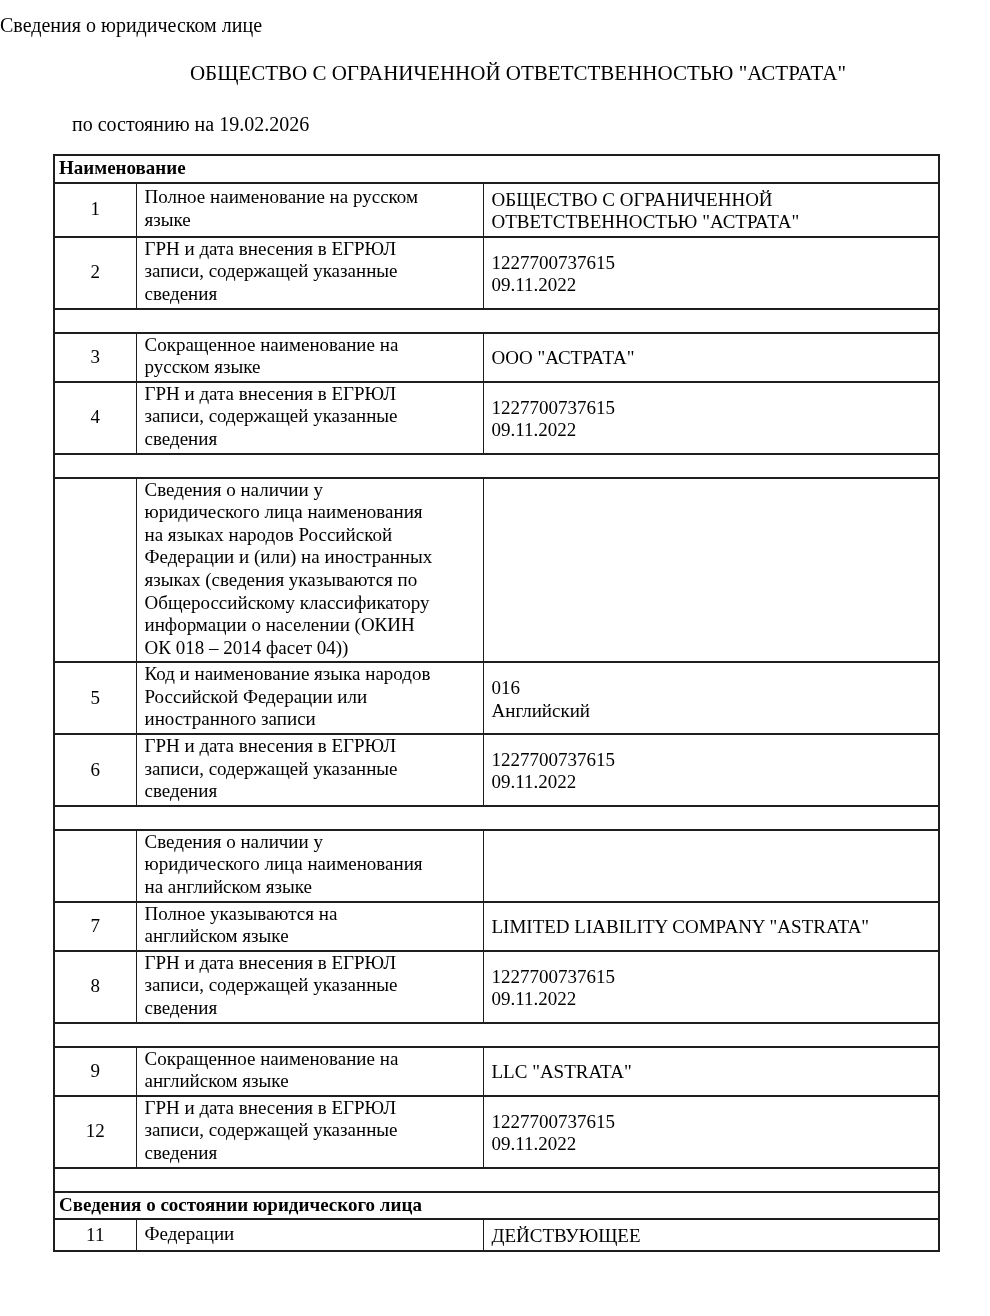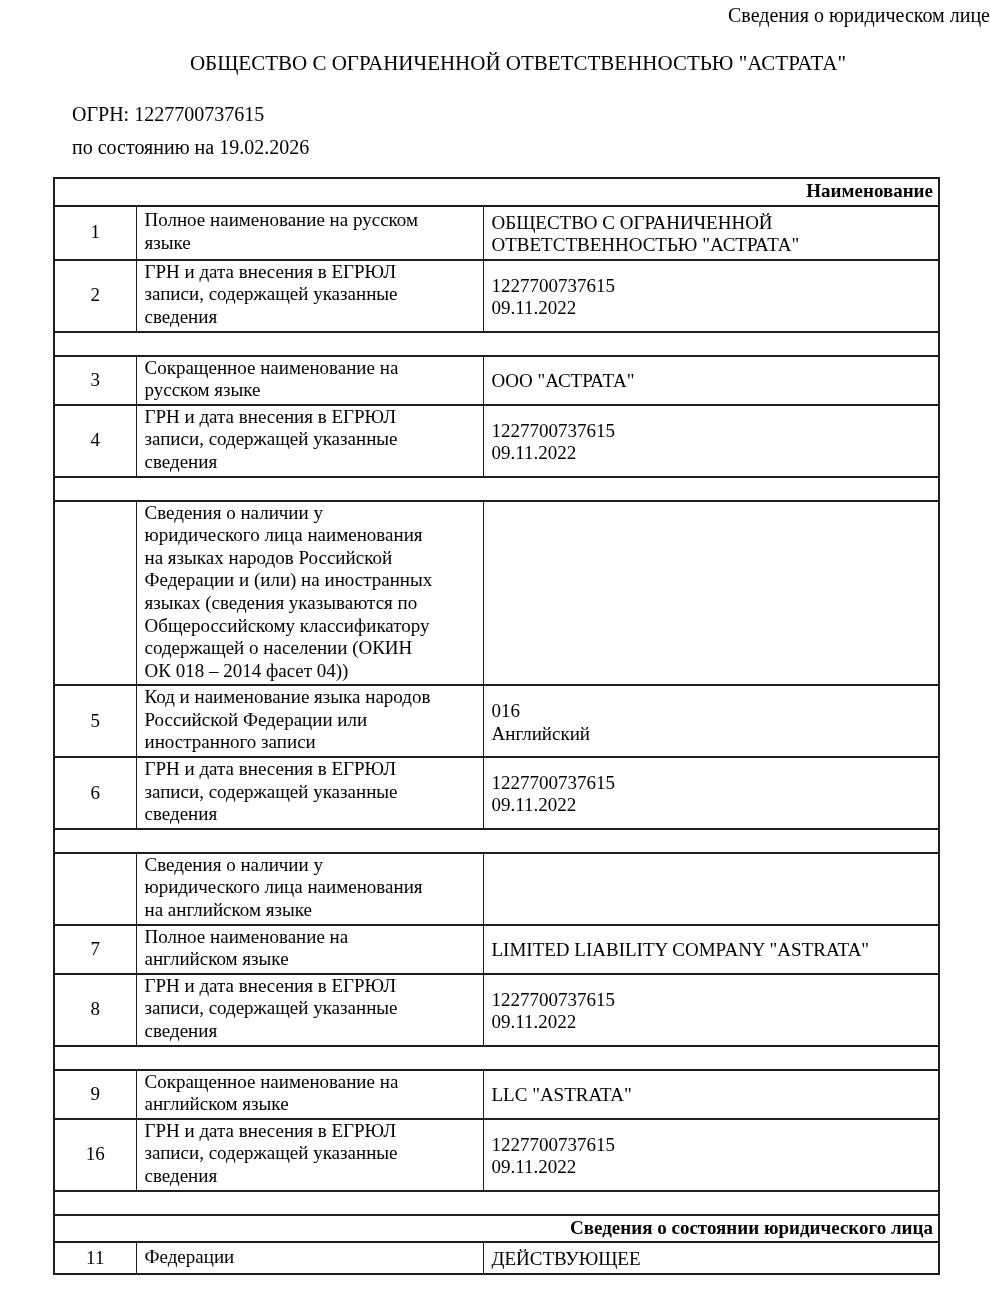--- a/index.html
+++ b/index.html
@@ -6,22 +6,22 @@
   .page {
     position: relative;
     width: 990px;
     height: 1316px;
     background: #ffffff;
     color: #000000;
     font-family: "Liberation Serif", "DejaVu Serif", serif;
     overflow: hidden;
   }
   .doc-title {
-    padding-top: 3px;
-    text-align: right;
+    padding-top: 13px;
+    text-align: left;
     font-size: 20px;
     line-height: 24px;
   }
   .company-name {
     margin-top: 24px;
     text-align: center;
     font-size: 21px;
     line-height: 25px;
     padding-left: 46px;
   }
@@ -44,34 +44,33 @@
     border-bottom-width: 2px;
     font-size: 19px;
     line-height: 22.6px;
     vertical-align: middle;
     overflow: hidden;
     word-wrap: break-word;
   }
   td.c-num    { text-align: center; padding: 1px 2px; }
   td.c-label  { padding: 0 6px 2px 8px; }
   td.c-value  { padding: 5px 6px 2px 8px; }
-  td.c-section{ text-align: right; font-weight: bold; padding: 1px 5px 2px 4px; }
+  td.c-section{ text-align: left; font-weight: bold; padding: 1px 5px 2px 4px; }
   td.c-sep    { height: 20px; }
 </style>
 </head>
 <body>
 
 <div class="page">
 
   <div class="doc-title">Сведения о юридическом лице</div>
 
   <div class="company-name">ОБЩЕСТВО С ОГРАНИЧЕННОЙ ОТВЕТСТВЕННОСТЬЮ "АСТРАТА"</div>
 
   <div class="meta-block">
-    <div>ОГРН: 1227700737615</div>
     <div>по состоянию на 19.02.2026</div>
   </div>
 
   <table class="doc-table">
     <colgroup>
       <col style="width:82px">
       <col style="width:347px">
       <col style="width:456px">
     </colgroup>
     <tbody>
@@ -139,21 +138,21 @@
 
       <tr>
         <td class="c-num"></td>
         <td class="c-label">
             <div>Сведения о наличии у</div>
             <div>юридического лица наименования</div>
             <div>на языках народов Российской</div>
             <div>Федерации и (или) на иностранных</div>
             <div>языках (сведения указываются по</div>
             <div>Общероссийскому классификатору</div>
-            <div>содержащей о населении (ОКИН</div>
+            <div>информации о населении (ОКИН</div>
             <div>ОК 018 – 2014 фасет 04))</div>
           </td>
         <td class="c-value"></td>
       </tr>
 
       <tr>
         <td class="c-num">5</td>
         <td class="c-label">
             <div>Код и наименование языка народов</div>
             <div>Российской Федерации или</div>
@@ -188,21 +187,21 @@
             <div>Сведения о наличии у</div>
             <div>юридического лица наименования</div>
             <div>на английском языке</div>
           </td>
         <td class="c-value"></td>
       </tr>
 
       <tr>
         <td class="c-num">7</td>
         <td class="c-label">
-            <div>Полное наименование на</div>
+            <div>Полное указываются на</div>
             <div>английском языке</div>
           </td>
         <td class="c-value">
             <div>LIMITED LIABILITY COMPANY "ASTRATA"</div>
           </td>
       </tr>
 
       <tr>
         <td class="c-num">8</td>
         <td class="c-label">
@@ -225,21 +224,21 @@
         <td class="c-label">
             <div>Сокращенное наименование на</div>
             <div>английском языке</div>
           </td>
         <td class="c-value">
             <div>LLC "ASTRATA"</div>
           </td>
       </tr>
 
       <tr>
-        <td class="c-num">16</td>
+        <td class="c-num">12</td>
         <td class="c-label">
             <div>ГРН и дата внесения в ЕГРЮЛ</div>
             <div>записи, содержащей указанные</div>
             <div>сведения</div>
           </td>
         <td class="c-value">
             <div>1227700737615</div>
             <div>09.11.2022</div>
           </td>
       </tr>

